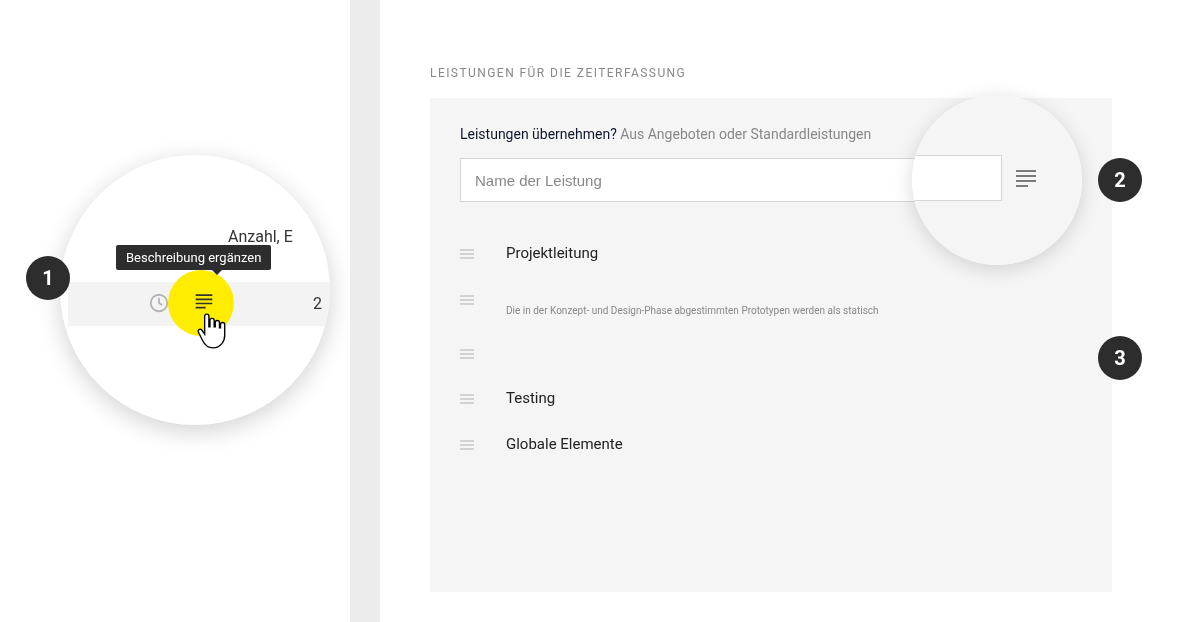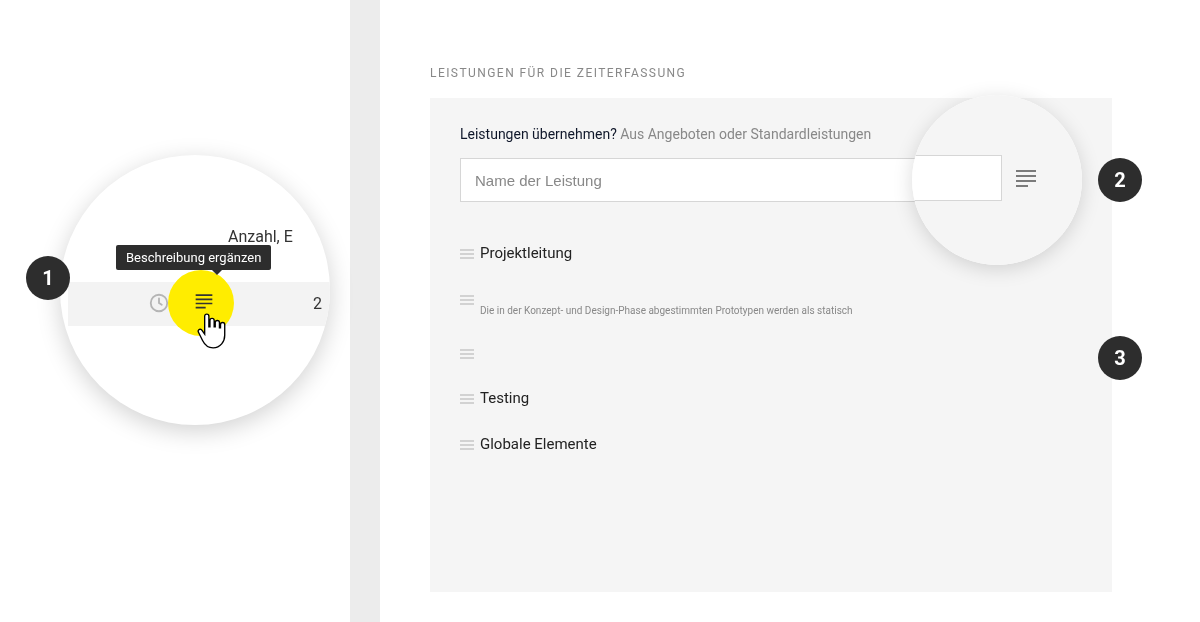--- a/index.html
+++ b/index.html
@@ -173,21 +173,21 @@
   .add-desc-btn {
     width: 24px; height: 24px;
     display: flex; align-items: center; justify-content: center;
     color: #7b7b7b;
     cursor: pointer;
   }
 
   .service-item {
     display: flex;
     align-items: flex-start;
-    gap: 6px;
+    gap: 32px;
     padding: 14px 0;
   }
   .drag-handle {
     color: #c6c6c6;
     margin-top: 3px;
     cursor: grab;
     flex-shrink: 0;
   }
   .svc-content { flex: 1; min-width: 0; }
   .svc-title { font-size: 15px; color: #222; }

